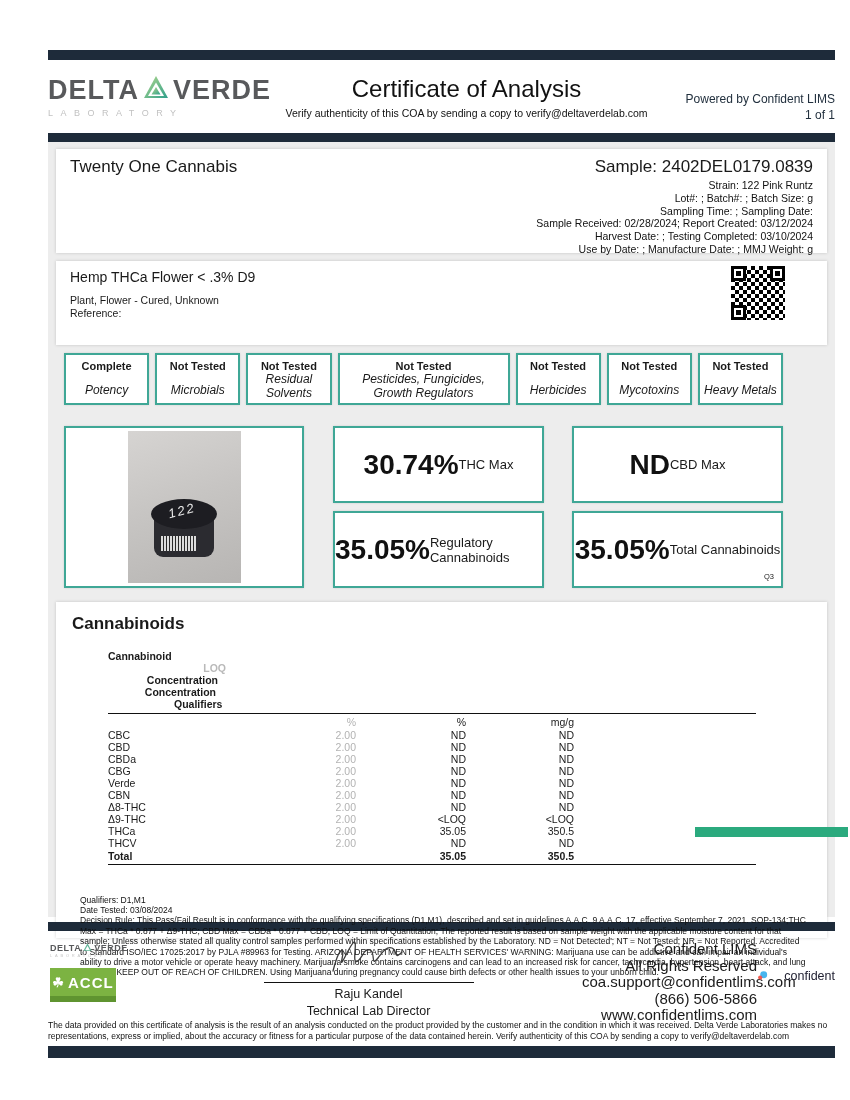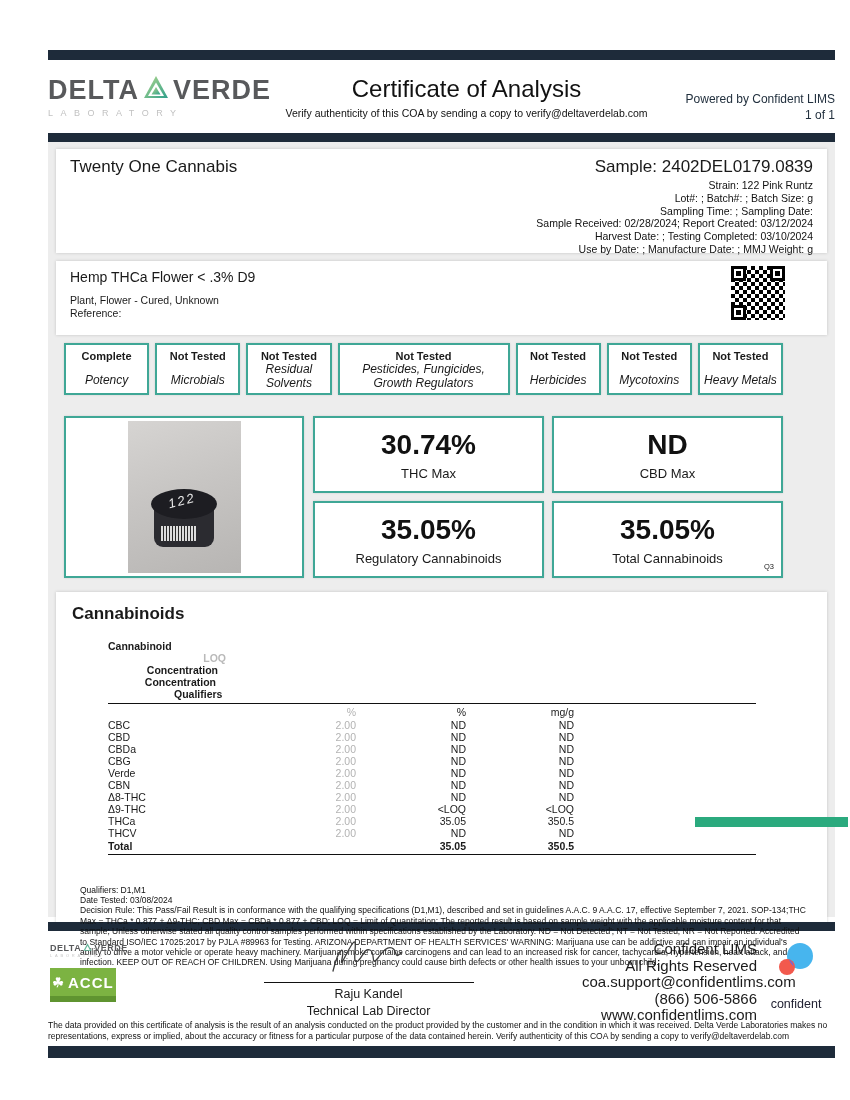--- a/index.html
+++ b/index.html
@@ -23,21 +23,21 @@
   
   .body-gray { background:#ededed; padding:7px 8px 10px 8px; height:775px; }
   .card { background:#fff; box-shadow:0 0 3px rgba(0,0,0,.18); }
 
   .sample-card { display:flex; justify-content:space-between; padding:8px 14px 10px 14px; height:104px; }
   .client-name { font-size:17px; }
   .sample-right { text-align:right; }
   .sample-id { font-size:17px; }
   .sample-details { font-size:10.5px; line-height:12.8px; margin-top:2px; color:#111; }
 
-  .product-card { margin-top:8px; padding:8px 14px; height:74px; position:relative; }
+  .product-card { margin-top:8px; padding:8px 14px; height:84px; position:relative; }
   .product-name { font-size:14px; }
   .product-type { font-size:10.5px; margin-top:9px; }
   .product-ref { font-size:10.5px; margin-top:1px; }
   .qr { position:absolute; right:42px; top:5px; width:54px; height:54px; background:#fff;
         background-image:linear-gradient(45deg,#000 25%,transparent 25%,transparent 75%,#000 75%),
                          linear-gradient(45deg,#000 25%,#fff 25%,#fff 75%,#000 75%);
         background-size:8px 8px; background-position:0 0,4px 4px; }
   .finder { position:absolute; width:15px; height:15px; border:3px solid #000; background:#fff; }
   .finder::after { content:""; position:absolute; left:2px; top:2px; width:5px; height:5px; background:#000; }
   .finder.tl { left:0; top:0; } .finder.tr { right:0; top:0; } .finder.bl { left:0; bottom:0; }
@@ -53,21 +53,21 @@
   .summary { display:flex; gap:9px; margin:21px 0 0 8px; margin-right:44px; }
   .photo-box { width:240px; height:162px; background:#fff; border:2px solid #3fa796; display:flex; align-items:center; justify-content:center; box-shadow:0 0 2px rgba(0,0,0,.12); }
   .photo { position:relative; width:113px; height:152px; background:linear-gradient(160deg,#d6d4d2 0%,#c7c5c3 45%,#b7b5b3 100%); overflow:hidden; }
   .jar { position:absolute; bottom:26px; left:50%; transform:translateX(-50%); width:60px; height:46px; background:#2b2b30; border-radius:5px 5px 9px 9px; }
   .jar-lid { position:absolute; left:-3px; top:-12px; width:66px; height:30px; background:#1d1d22; border-radius:50%; }
   .jar-num { position:absolute; left:14px; top:-8px; color:#e8e8e8; font-size:13px; font-style:italic; transform:rotate(-14deg); letter-spacing:2px; }
   .jar-barcode { position:absolute; left:6px; bottom:6px; width:36px; height:15px; background:#ddd;
                  background-image:repeating-linear-gradient(90deg,#2a2a2a 0 1px,transparent 1px 3px); }
   .summary-grid { flex:1; display:flex; flex-direction:column; gap:8px; }
   .summary-row { display:flex; gap:8px; flex:1; }
-  .sum-box { flex:1; background:#fff; border:2px solid #3fa796; display:flex; flex-direction:column; align-items:center; justify-content:center; gap:5px; position:relative; box-shadow:0 0 2px rgba(0,0,0,.12); }
+  .sum-box { flex:1; background:#fff; border:2px solid #3fa796; display:flex; align-items:center; justify-content:center; position:relative; box-shadow:0 0 2px rgba(0,0,0,.12);margin-left:20px; }
   .sum-value { font-size:28px; font-weight:bold; color:#111; }
   .sum-label { font-size:13px; }
   .sum-note { position:absolute; right:7px; bottom:5px; font-size:7.5px; }
 
   
   .cann-card { margin-top:14px; padding:12px 16px 10px 16px; height:336px; }
   .cann-title { font-size:17px; font-weight:bold; }
   .tbl { margin:16px 0 0 36px; width:648px; font-size:10.5px; }
   .trow { display:flex; line-height:12.1px; }
   .c-name { width:130px; }
@@ -91,21 +91,21 @@
   .mini-logo-main { display:flex; align-items:center; gap:2px; font-size:9px; font-weight:bold; color:#58595b; letter-spacing:.5px; }
   .mini-logo-sub { font-size:4px; color:#c5c5c5; letter-spacing:2.8px; }
   .accl { width:66px; height:34px; background:#7cb342; color:#fff; display:flex; align-items:center; justify-content:center; gap:3px; font-weight:bold; font-size:15px; letter-spacing:1px; border-bottom:6px solid #5f9430; }
   .accl .leaf { font-size:13px; }
   .f-address { width:210px; font-size:10.5px; line-height:16.5px; padding-top:2px; }
   .f-sign { flex:1; text-align:center; }
   .sign-line { width:210px; border-bottom:1.5px solid #111; margin:0 auto; padding-bottom:1px; }
   .sign-name { font-size:12.5px; margin-top:4px; }
   .sign-title { font-size:12.5px; margin-top:3px; }
   .f-lims { width:175px; text-align:right; font-size:15px; line-height:16.5px; padding-top:2px; }
-  .f-confident { width:78px; display:flex; flex-direction:column; align-items:center; justify-content:center; gap:16px; }
+  .f-confident { width:78px; display:flex; align-items:center; justify-content:flex-end; gap:16px; }
   .conf-text { font-size:12.5px; color:#223; }
 
   .disclaimer { font-size:8.5px; line-height:10.6px; margin-top:7px; color:#111; }
   .navbar.bottom { height:12px; margin-top:5px; }
 </style>
 </head>
 <body>
 
 <div class="page">
   <div class="content">

